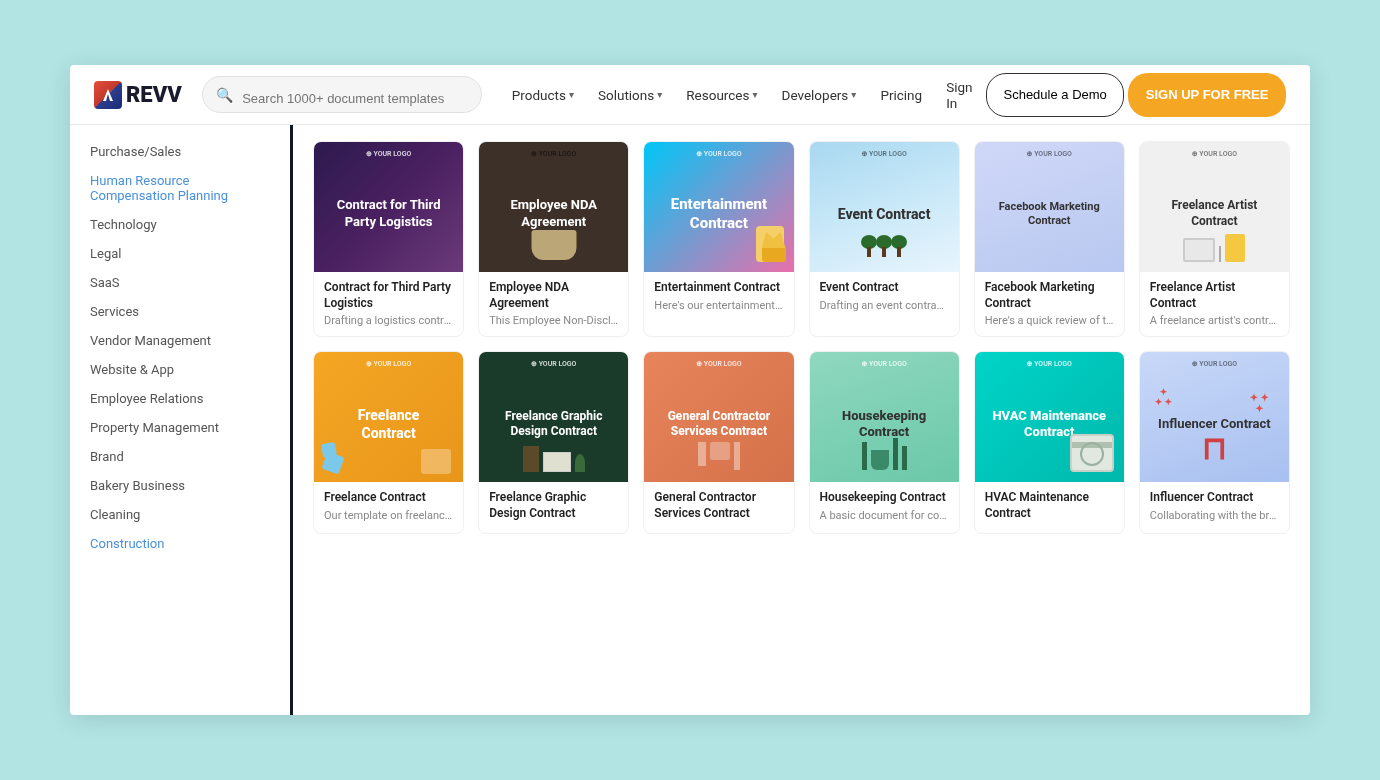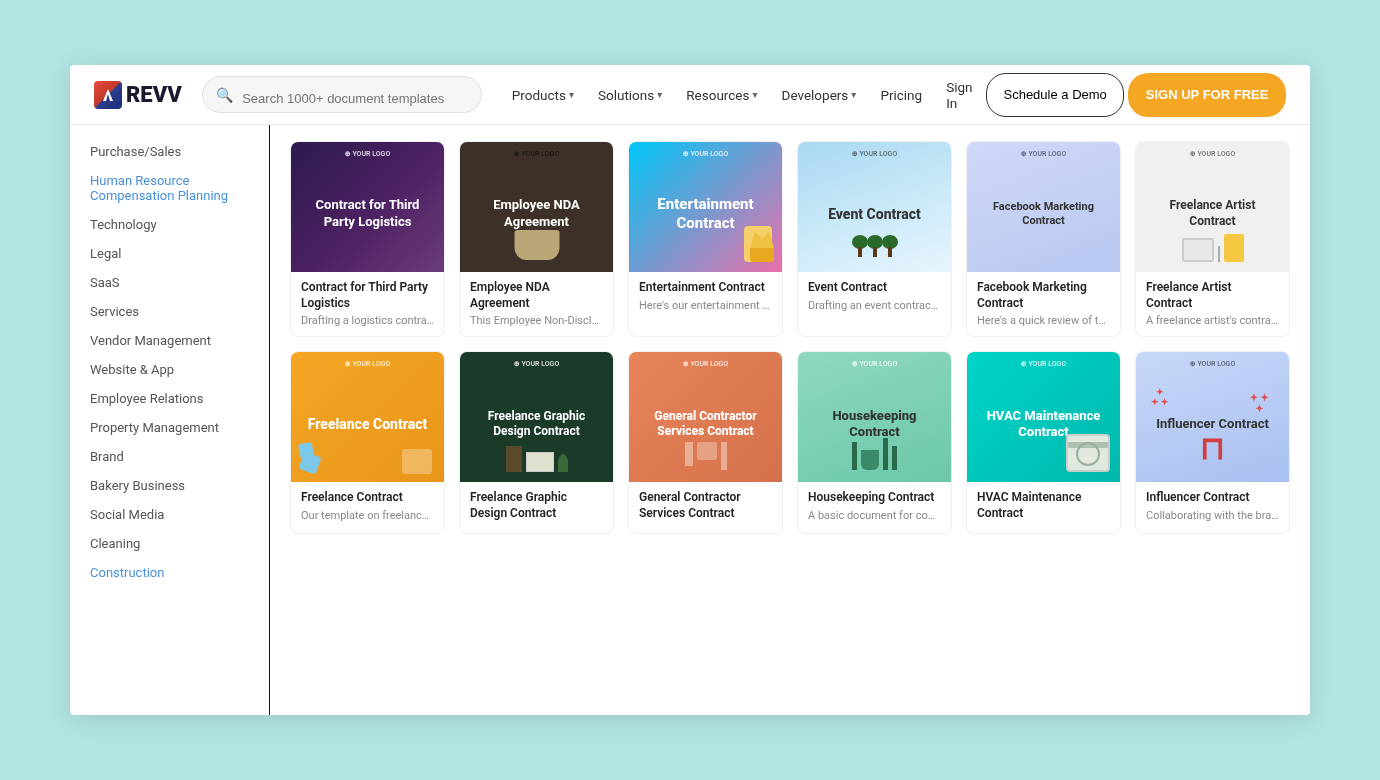--- a/index.html
+++ b/index.html
@@ -117,24 +117,24 @@
       color: #fff;
     }
     
     .body-layout {
       display: flex;
       height: 590px;
       overflow: hidden;
     }
     
     .sidebar {
-      width: 200px;
+      width: 223px;
       flex-shrink: 0;
       padding: 12px 0;
-      border-right: 1px solid #0f172a;
+      border-right: 3px solid #0f172a;
       overflow-y: auto;
     }
     .sidebar-item {
       padding: 7px 20px;
       font-size: 13px;
       cursor: pointer;
       color: #555;
     }
     .sidebar-item.active, .sidebar-item.link { color: #4a90d9; }
     .sidebar-item.link { color: #4a90d9; }
@@ -307,21 +307,20 @@
       <div class="sidebar-item">Technology</div>
       <div class="sidebar-item">Legal</div>
       <div class="sidebar-item">SaaS</div>
       <div class="sidebar-item">Services</div>
       <div class="sidebar-item">Vendor Management</div>
       <div class="sidebar-item">Website &amp; App</div>
       <div class="sidebar-item">Employee Relations</div>
       <div class="sidebar-item">Property Management</div>
       <div class="sidebar-item">Brand</div>
       <div class="sidebar-item">Bakery Business</div>
-      <div class="sidebar-item">Social Media</div>
       <div class="sidebar-item">Cleaning</div>
       <div class="sidebar-item link">Construction</div>
     </div>
 
     <div class="main">
 
       <div class="cards-grid">
 
         <div class="card">
           <div class="card-thumb thumb-logistics">

